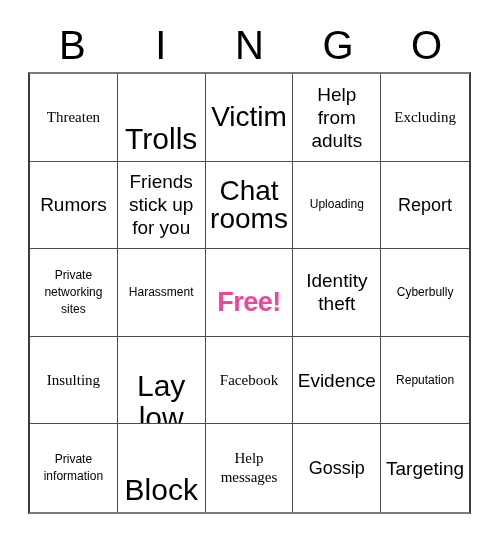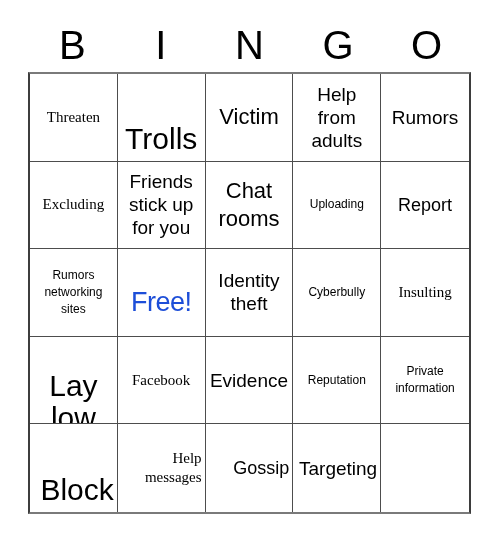--- a/index.html
+++ b/index.html
@@ -68,42 +68,42 @@
     box-sizing: border-box;
     display: flex;
     align-items: center;
     justify-content: center;
     text-align: center;
     padding: 2px 3px;
     overflow: hidden;
     background: #ffffff;
   }
   .bingo-cell:nth-child(5n) { border-right: none; }
-  .bingo-cell:nth-child(n+21) { border-bottom: none; text-align: right; }
+  .bingo-cell:nth-child(n+21) { border-bottom: none; }
 
   .cell-text {
     display: block;
     width: 100%;
     color: #000000;
     font-family: "Liberation Sans", sans-serif;
     font-weight: 400;
   }
 
   
   .sz-xxl .cell-text { font-size: 30px; line-height: 32px; margin-top: 44px; }
-  .sz-xl  .cell-text { font-size: 22px; line-height: 28px; }
+  .sz-xl  .cell-text { font-size: 28px; line-height: 28px; }
   .sz-lg  .cell-text { font-size: 18px; line-height: 26px; }
   .sz-md  .cell-text { font-size: 19px; line-height: 23px; }
   .sz-sm  .cell-text { font-size: 15px; line-height: 19px; font-family: Liberation Serif, serif; }
   .sz-xs  .cell-text { font-size: 12px; line-height: 17px; }
 
   
   .free-space .cell-text {
-    color: #1d4ed8;
-    font-weight: normal;
+    color: #ec4899;
+    font-weight: bold;
     font-size: 27px;
     line-height: 29px;
     letter-spacing: -0.5px;
     margin-top: 20px;
   }
 </style>
 </head>
 <body>
 
 <div id="bingo-card">
@@ -122,40 +122,43 @@
       </div>
       <div class="bingo-cell sz-xxl">
         <span class="cell-text">Trolls</span>
       </div>
       <div class="bingo-cell sz-xl">
         <span class="cell-text">Victim</span>
       </div>
       <div class="bingo-cell sz-md">
         <span class="cell-text">Help from adults</span>
       </div>
+      <div class="bingo-cell sz-sm">
+        <span class="cell-text">Excluding</span>
+      </div>
       <div class="bingo-cell sz-md">
         <span class="cell-text">Rumors</span>
-      </div>
-      <div class="bingo-cell sz-sm">
-        <span class="cell-text">Excluding</span>
       </div>
       <div class="bingo-cell sz-md">
         <span class="cell-text">Friends stick up for you</span>
       </div>
       <div class="bingo-cell sz-xl">
         <span class="cell-text">Chat rooms</span>
       </div>
       <div class="bingo-cell sz-xs">
         <span class="cell-text">Uploading</span>
       </div>
       <div class="bingo-cell sz-lg">
         <span class="cell-text">Report</span>
       </div>
       <div class="bingo-cell sz-xs">
-        <span class="cell-text">Rumors networking sites</span>
+        <span class="cell-text">Private networking sites</span>
+      </div>
+      <div class="bingo-cell sz-xs">
+        <span class="cell-text">Harassment</span>
       </div>
       <div class="bingo-cell sz-lg free-space">
         <span class="cell-text">Free!</span>
       </div>
       <div class="bingo-cell sz-md">
         <span class="cell-text">Identity theft</span>
       </div>
       <div class="bingo-cell sz-xs">
         <span class="cell-text">Cyberbully</span>
       </div>

